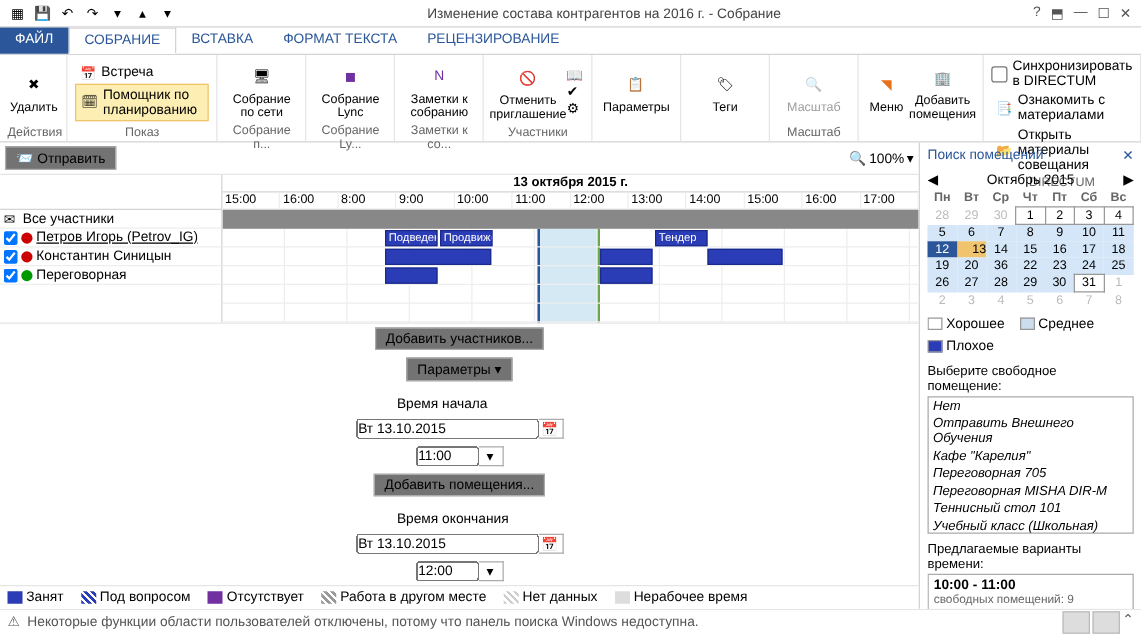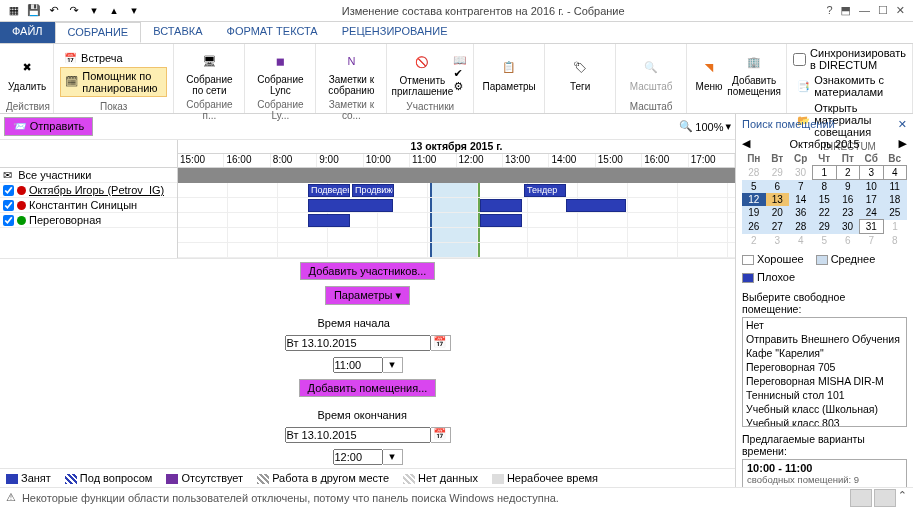--- a/index.html
+++ b/index.html
@@ -32,21 +32,21 @@
 .ribbon-chk { display: flex; align-items: center; gap: 4px; font-size: 10.5px; padding: 1px 0; }
 .ribbon-chk input { margin: 0; }
 
 
 .content { display: flex; height: 373px; }
 .left { width: 735px; display: flex; flex-direction: column; }
 .right { width: 190px; border-left: 1px solid #d4d4d4; padding: 4px 6px; }
 
 
 .left-tb { height: 26px; display: flex; align-items: center; gap: 4px; padding: 2px 4px; border-bottom: 1px solid #e5e5e5; }
-.btn { border: 1px solid #ababab; background: #d946ef; padding: 2px 8px; cursor: pointer; font-size: 11px; }
+.btn { border: 1px solid #ababab; background: #737373; padding: 2px 8px; cursor: pointer; font-size: 11px; }
 .zoom { margin-left: auto; display: flex; align-items: center; gap: 2px; }
 
 
 .sched { flex: 1; display: flex; overflow: hidden; border-bottom: 1px solid #e5e5e5; }
 .part-list { width: 178px; border-right: 1px solid #d4d4d4; }
 .part-list .hdr { height: 28px; border-bottom: 1px solid #d4d4d4; }
 .part-row { height: 15px; display: flex; align-items: center; gap: 3px; padding: 0 3px; border-bottom: 1px solid #eee; font-size: 10.5px; }
 .part-row input[type=checkbox] { width: 11px; height: 11px; }
 .part-row .dot { width: 9px; height: 9px; border-radius: 50%; }
 .part-row .dot.org { background: #c00; }
@@ -81,28 +81,28 @@
 
 
 .right h3 { color: #2b579a; font-size: 14px; font-weight: normal; display: flex; justify-content: space-between; }
 .calendar { margin-top: 6px; }
 .calendar .nav { display: flex; justify-content: space-between; align-items: center; font-size: 10.5px; }
 .calendar table { width: 100%; border-collapse: collapse; margin-top: 2px; }
 .calendar th, .calendar td { text-align: center; font-size: 10px; width: 14.2%; padding: 1px 0; }
 .calendar th { color: #666; }
 .calendar td.other { color: #bbb; }
 .calendar td.hl { background: #d4e6f7; }
-.calendar td.today { background: #f0c36d; }
+.calendar td.today { background: #f0c36d; text-align: right; }
 .calendar td.sel { background: #2b579a; color: #fff; }
 .calendar td.box { border: 1px solid #999; }
 .legbox { display: flex; flex-wrap: wrap; gap: 6px 12px; margin-top: 6px; font-size: 10.5px; }
 .legbox span .sw { width: 12px; height: 10px; display: inline-block; border: 1px solid #999; vertical-align: middle; margin-right: 3px; }
 .roomhdr { margin-top: 8px; font-size: 10.5px; }
 .roomlist { border: 1px solid #ababab; height: 110px; overflow-y: auto; margin-top: 2px; }
-.roomlist div { padding: 1px 3px; font-size: 10.5px; cursor: pointer; }
+.roomlist div { padding: 1px 3px; font-size: 10.5px; cursor: pointer; font-style: italic; }
 .sugghdr { margin-top: 6px; font-size: 10.5px; }
 .sugglist { border: 1px solid #ababab; margin-top: 2px; }
 .sugglist .item { padding: 2px 4px; border-bottom: 1px solid #eee; }
 .sugglist .item .t { font-weight: bold; }
 .sugglist .item .s { font-size: 9.5px; color: #666; }
 </style>
 </head>
 <body>
 
 <div class="titlebar">
@@ -264,21 +264,21 @@
         <div class="hdr"></div>
         <div class="part-row">
           <span>✉</span>
             <span></span>
           <span class="name">Все участники</span>
         </div>
         <div id="plist">
             <div class="part-row">
               <input type="checkbox" checked="" style="">
               <span class="dot org"></span>
-              <span class="name u">Октябрь Игорь (Petrov_IG)</span>
+              <span class="name u">Петров Игорь (Petrov_IG)</span>
             </div>
             <div class="part-row">
               <input type="checkbox" checked="" style="">
               <span class="dot req"></span>
               <span class="name ">Константин Синицын</span>
             </div>
             <div class="part-row">
               <input type="checkbox" checked="" style="">
               <span class="dot res"></span>
               <span class="name ">Переговорная</span>

